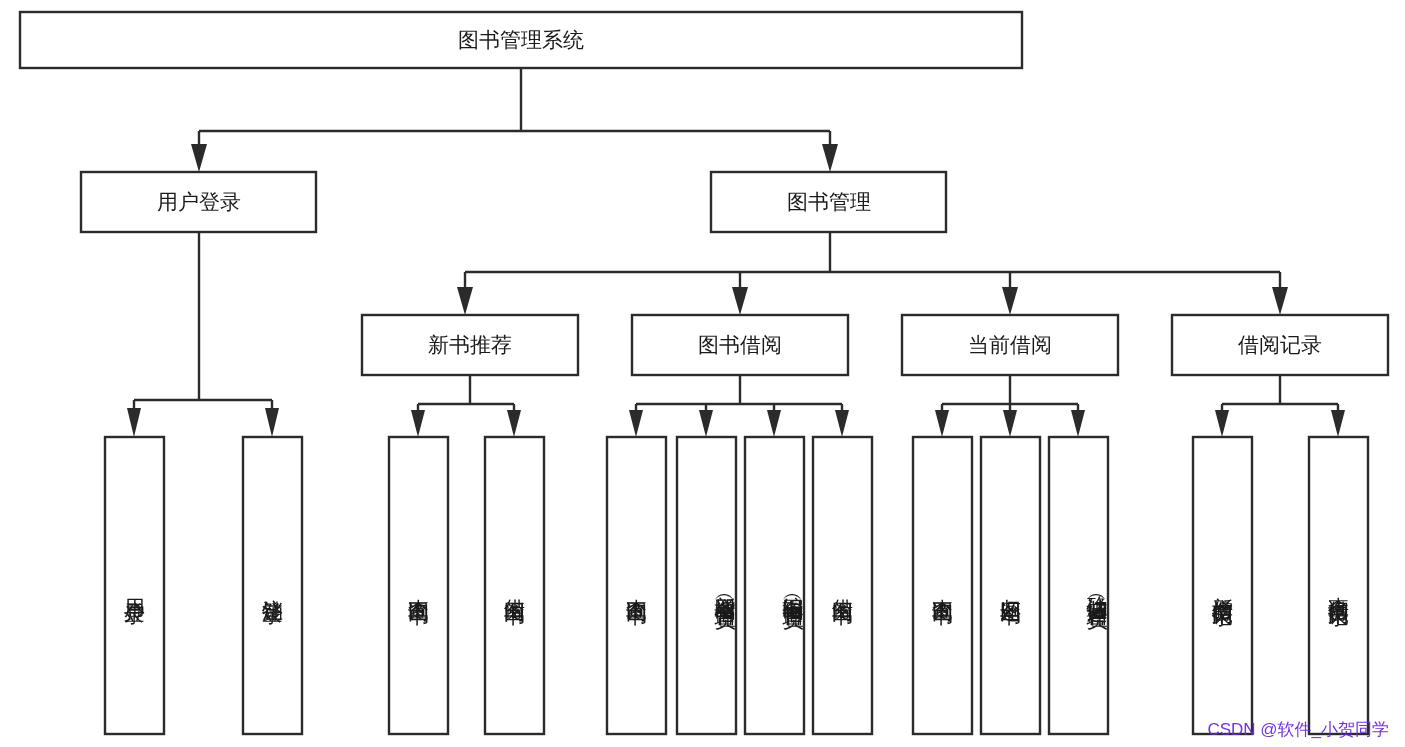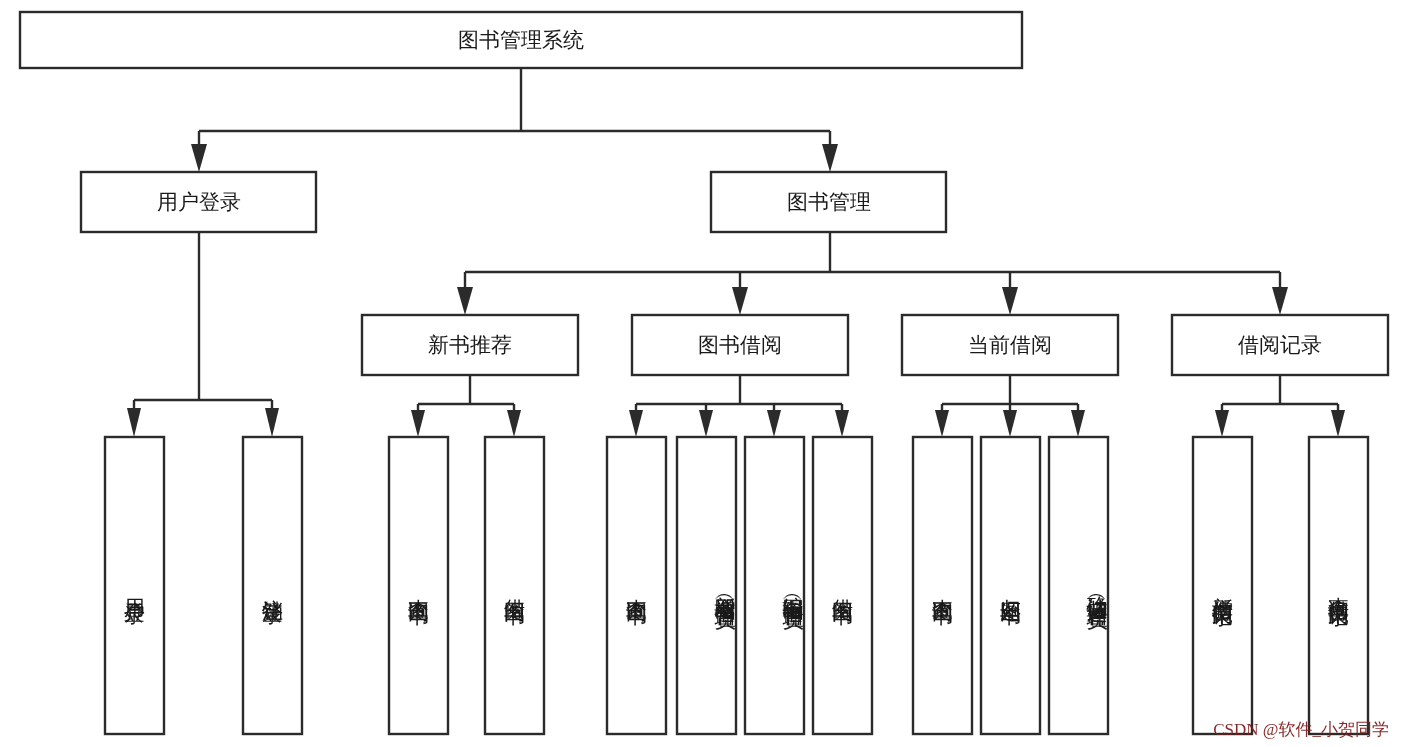--- a/index.html
+++ b/index.html
@@ -61,23 +61,23 @@
     display: flex;
     align-items: center;
     justify-content: center;
     white-space: nowrap;
     pointer-events: none;
   }
   .watermark {
     position: absolute;
     right: 16px;
     bottom: 6px;
-    font-family: Liberation Serif, serif;
+    font-family: Liberation Sans, sans-serif;
     font-size: 17px;
-    color: #7f1d1d;
+    color: #6d28d9;
     white-space: nowrap;
     opacity: 0.95;
     margin-top: 11px;
   }
 </style>
 </head>
 <body>
 
 <div id="diagram-root">
 

